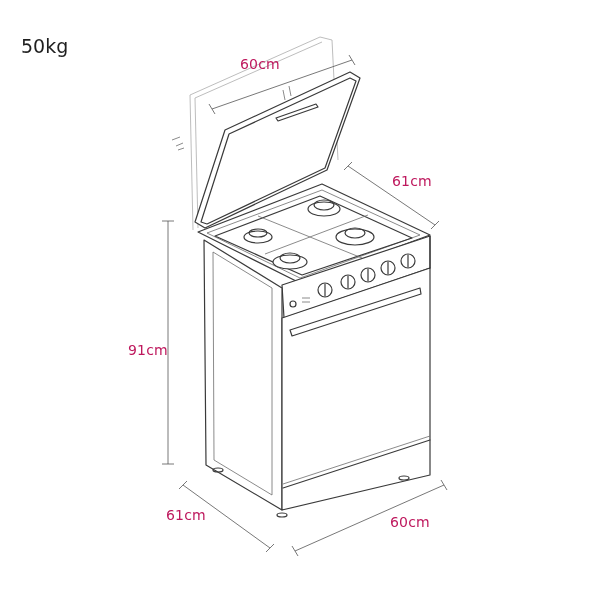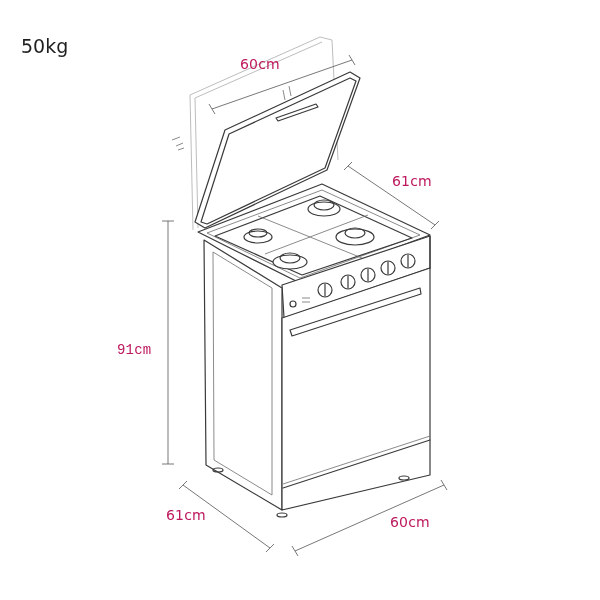--- a/index.html
+++ b/index.html
@@ -123,15 +123,15 @@
 
   <g>
     <line class="dim" x1="295" y1="551" x2="444" y2="485"></line>
     <line class="dim" x1="292" y1="546" x2="298" y2="556"></line>
     <line class="dim" x1="441" y1="480" x2="447" y2="490"></line>
   </g>
 </svg>
 
 <div class="label" style="left:240px; top:56px;">60cm</div>
 <div class="label" style="left:392px; top:173px;">61cm</div>
-<div class="label" style="left:117px; top:342px;font-family:Liberation Mono, monospace;">91cm</div>
+<div class="label" style="left:128px; top:342px;">91cm</div>
 <div class="label" style="left:166px; top:507px;">61cm</div>
 <div class="label" style="left:390px; top:514px;">60cm</div>
 
 </body></html>

